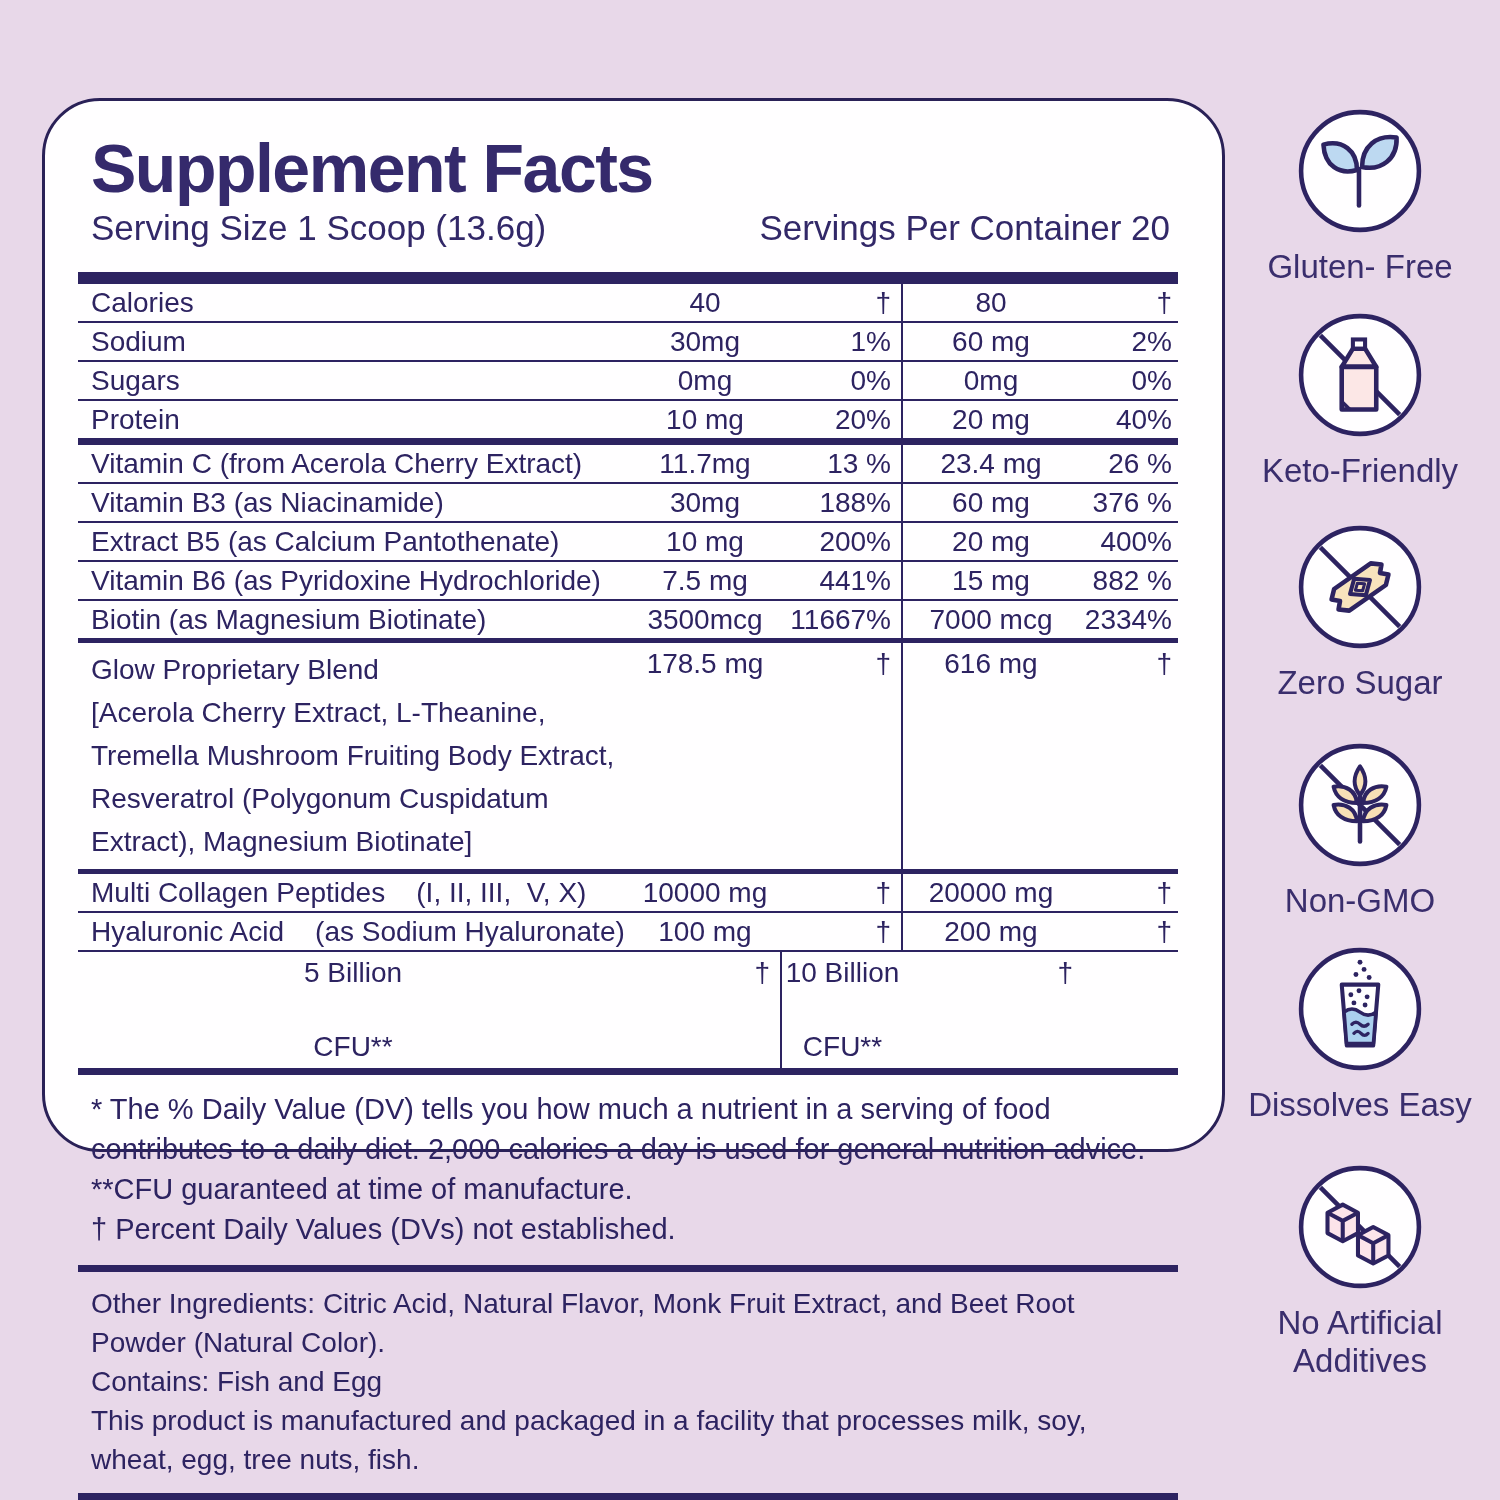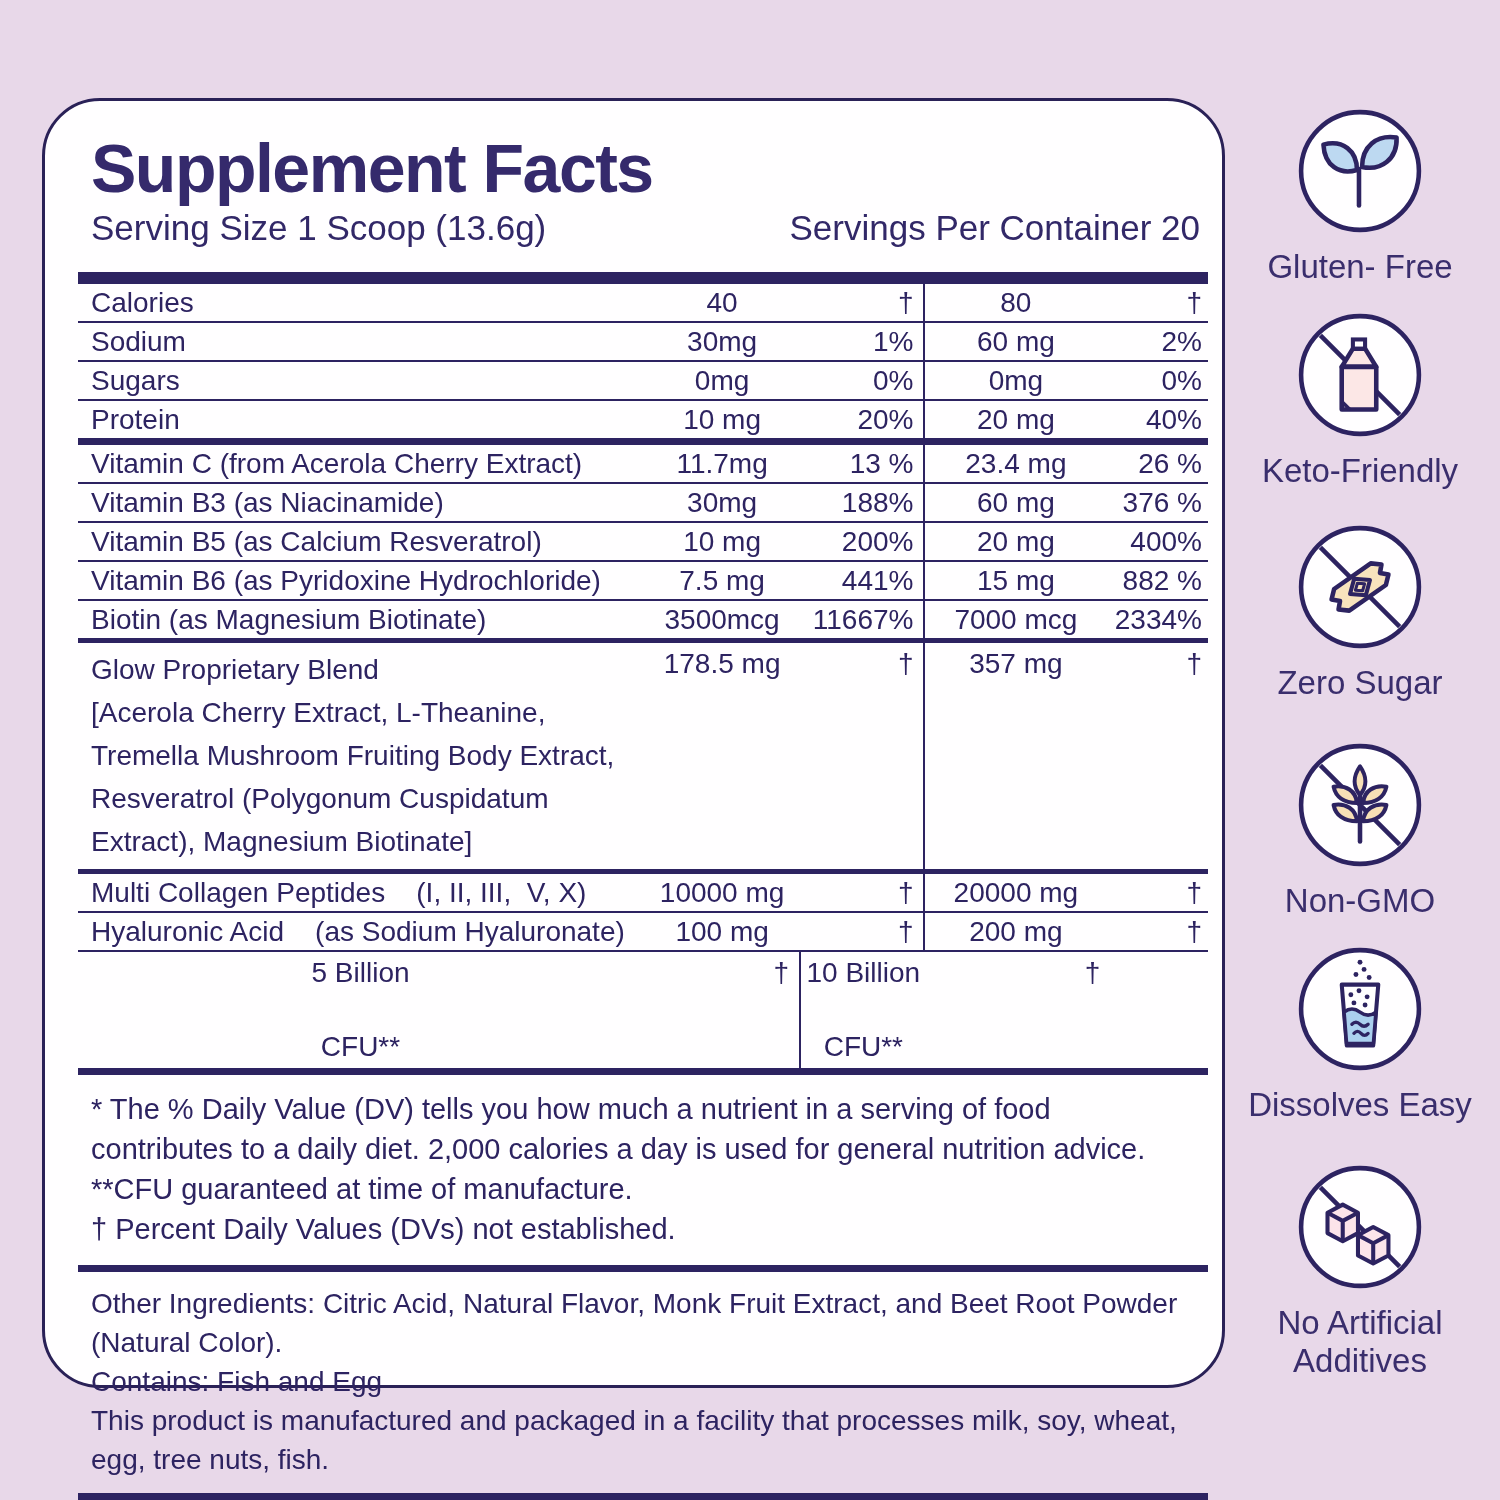--- a/index.html
+++ b/index.html
@@ -8,25 +8,25 @@
     --panel:#fffeff;
   }
   html,body{margin:0;padding:0;}
   body{
     width:1500px;height:1500px;position:relative;overflow:hidden;
     background:var(--bg);
     font-family:"Liberation Sans","DejaVu Sans",sans-serif;
     color:var(--ink);
   }
   .panel{
-    position:absolute;left:42px;top:98px;width:1183px;height:1290px;
+    position:absolute;left:42px;top:98px;width:1183px;height:1054px;
     background:var(--panel);
     border:3px solid #2a2157;border-radius:58px;
     box-sizing:border-box;
-    padding:26px 14px 0 33px;
+    padding:26px 44px 0 33px;
   }
   .title{
     font-size:68px;font-weight:700;letter-spacing:-1.5px;color:#352a6c;
     margin:6px 0 4px 13px;line-height:1.05;
   }
   .serving-line{
     display:flex;justify-content:space-between;align-items:baseline;
     font-size:35px;font-weight:500;color:#322868;
     margin:0 8px 24px 13px;
   }
@@ -138,21 +138,21 @@
       <div class="c-dv2">26 %</div>
     </div>
     <div class="row">
       <div class="c-lbl">Vitamin B3 (as Niacinamide)</div>
       <div class="c-amt">30mg</div>
       <div class="c-dv vline">188%</div>
       <div class="c-amt">60 mg</div>
       <div class="c-dv2">376 %</div>
     </div>
     <div class="row">
-      <div class="c-lbl">Vitamin B5 (as Calcium Resveratrol)</div>
+      <div class="c-lbl">Extract B5 (as Calcium Pantothenate)</div>
       <div class="c-amt">10 mg</div>
       <div class="c-dv vline">200%</div>
       <div class="c-amt">20 mg</div>
       <div class="c-dv2">400%</div>
     </div>
     <div class="row">
       <div class="c-lbl">Vitamin B6 (as Pyridoxine Hydrochloride)</div>
       <div class="c-amt">7.5 mg</div>
       <div class="c-dv vline">441%</div>
       <div class="c-amt">15 mg</div>
@@ -170,21 +170,21 @@
   <div class="row blend-row">
     <div class="c-lbl blend-lines" style="flex-direction:column;align-items:flex-start;">
       <div>Glow Proprietary Blend</div>
       <div>[Acerola Cherry Extract, L-Theanine,</div>
       <div>Tremella Mushroom Fruiting Body Extract,</div>
       <div>Resveratrol (Polygonum Cuspidatum</div>
       <div>Extract), Magnesium Biotinate]</div>
     </div>
     <div class="c-amt">178.5 mg</div>
     <div class="c-dv vline">†</div>
-    <div class="c-amt">357 mg</div>
+    <div class="c-amt">616 mg</div>
     <div class="c-dv2">†</div>
   </div>
 
   <div class="group end-thick">
     <div class="row">
       <div class="c-lbl">Multi Collagen Peptides    (I, II, III,  V, X)</div>
       <div class="c-amt">10000 mg</div>
       <div class="c-dv vline">†</div>
       <div class="c-amt">20000 mg</div>
       <div class="c-dv2">†</div>

